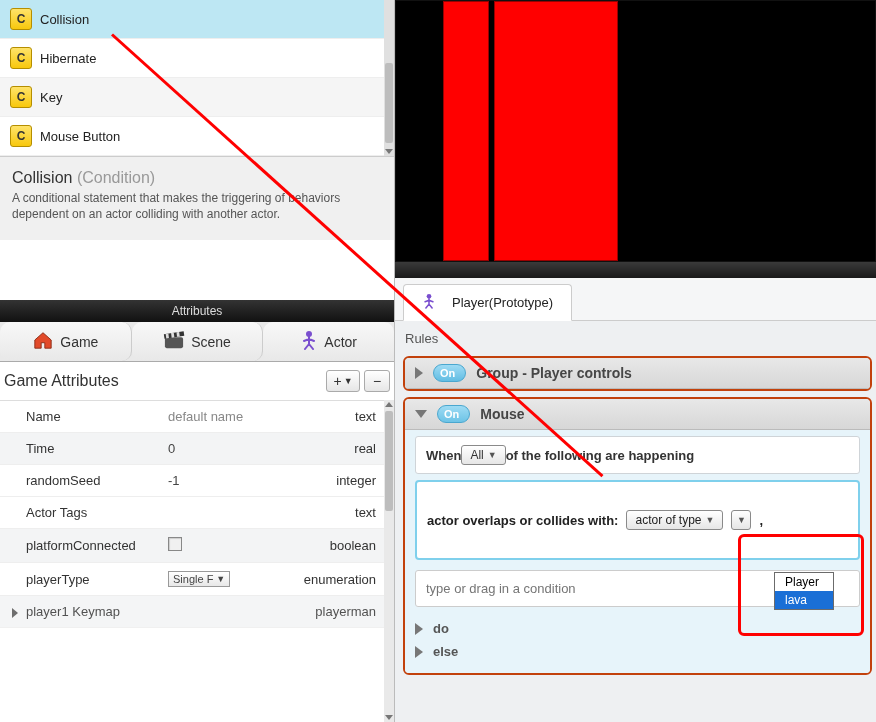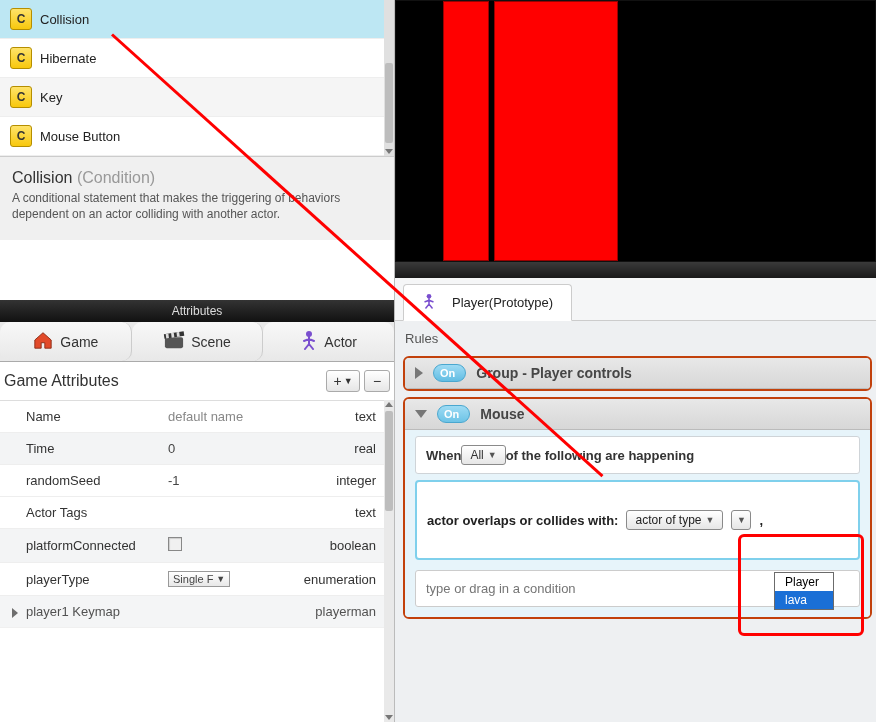--- a/index.html
+++ b/index.html
@@ -361,20 +361,30 @@
             <span class="sel-dd">
                 <span class="chev">▼</span>
               </span>
             <span class="comma">,</span>
           </div>
 
           <div class="input-row">
             <input class="cond-input" placeholder="type or drag in a condition" style="">
           </div>
 
+          <div class="do-else">
+            <div class="de-row">
+              <span class="tri-right"></span>
+              <span>do</span>
+            </div>
+            <div class="de-row">
+              <span class="tri-right"></span>
+              <span>else</span>
+            </div>
+          </div>
         </div>
       </div>
     </div>
   </div>
 </div>
 
 <div class="dd-popup" style="left:774px; top:572px;">
   <div class="opt">Player</div>
   <div class="opt hl">lava</div>
 </div>

